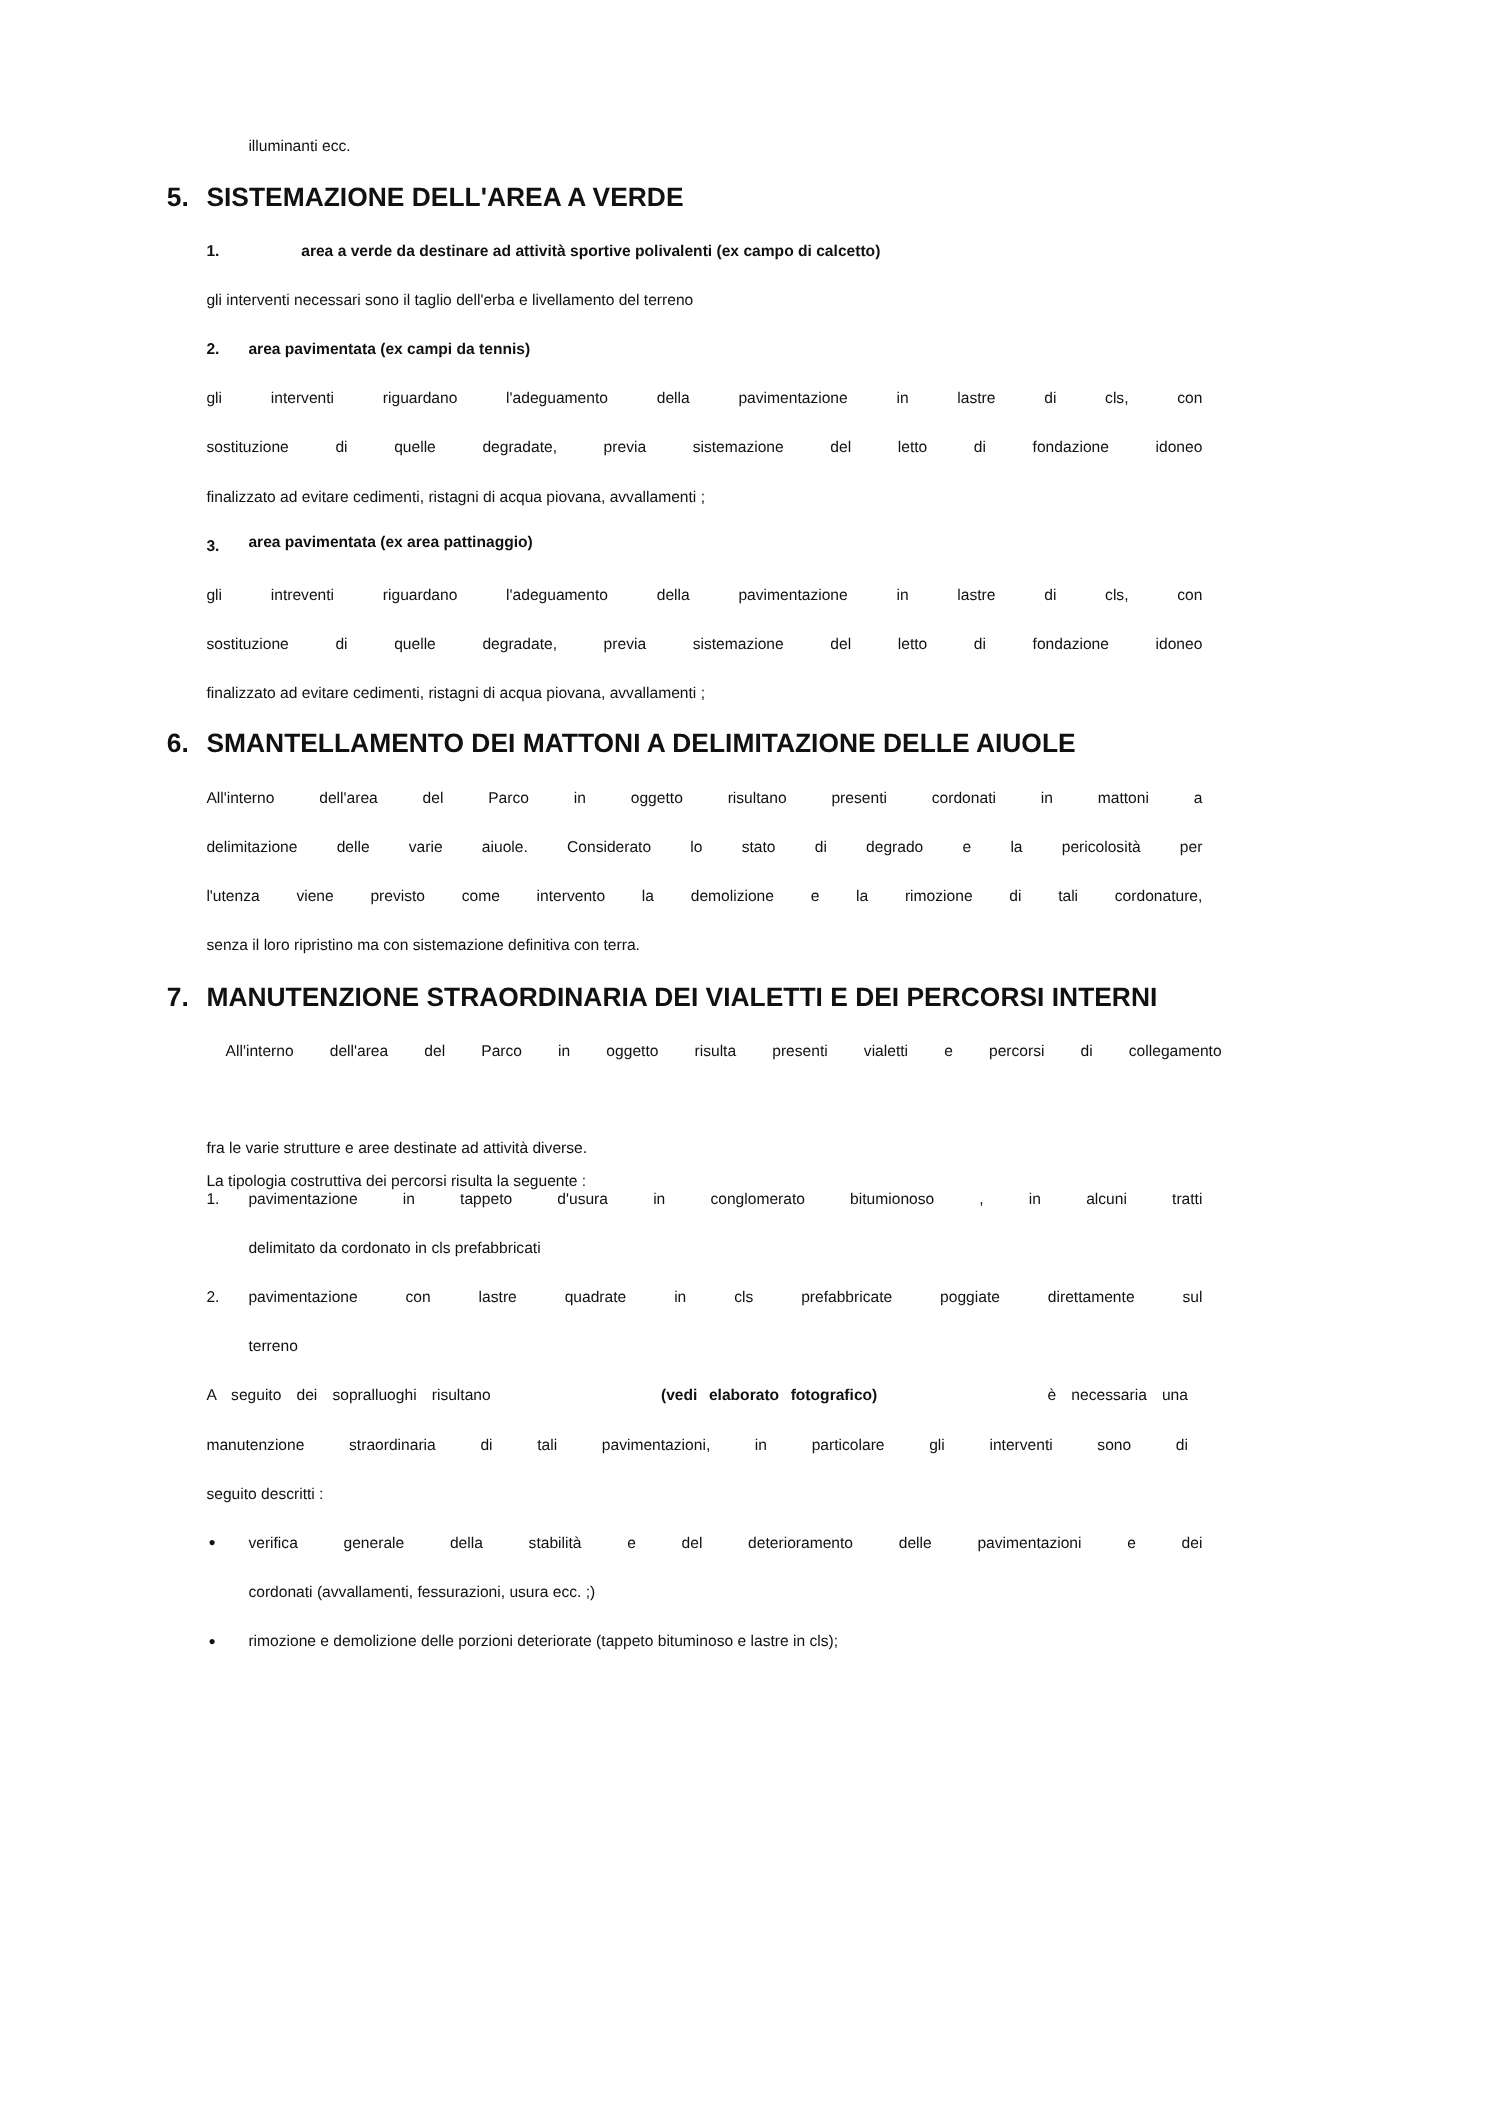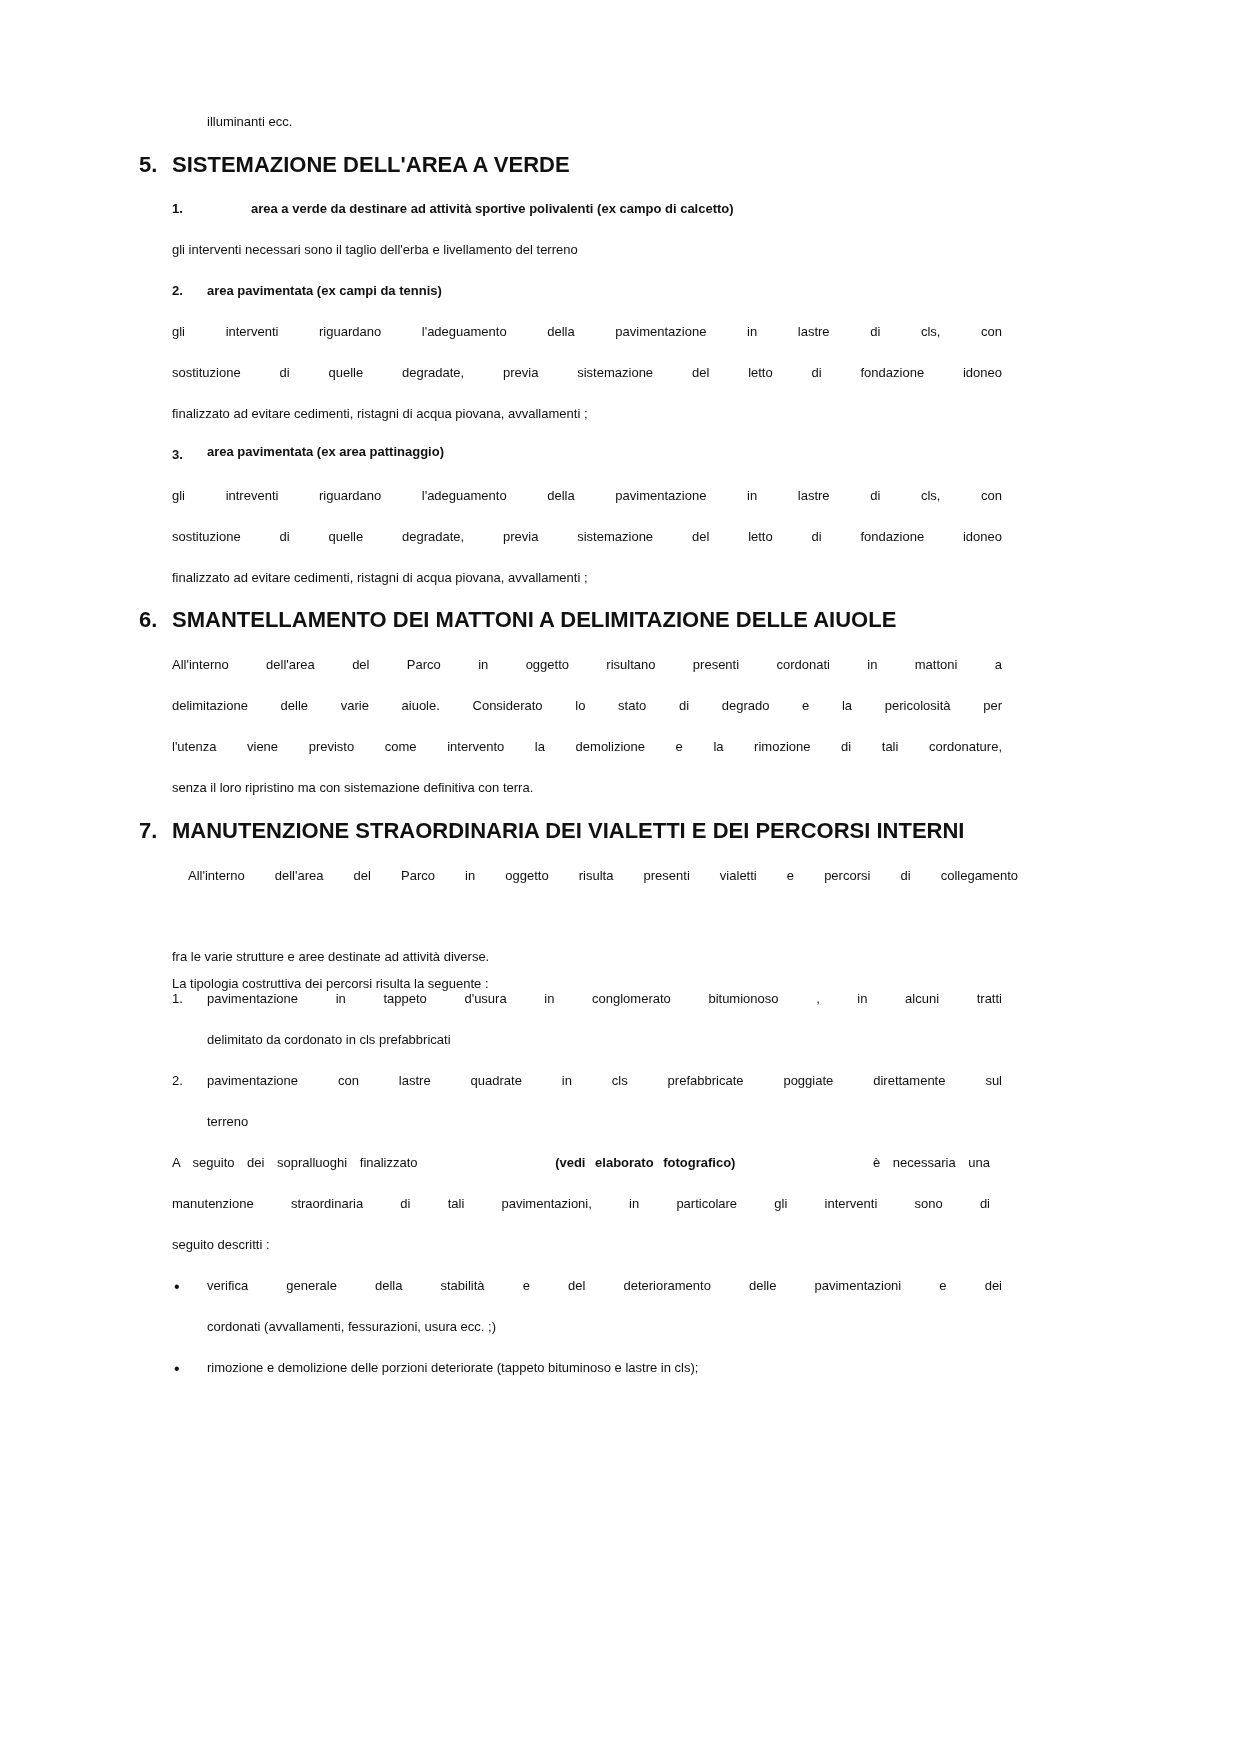--- a/index.html
+++ b/index.html
@@ -58,21 +58,21 @@
 
     <span class="line num" style="left:172px;top:987px;">1.</span>
     <div class="line just" style="left:207px;top:987px;width:795px;">pavimentazione in tappeto d'usura in conglomerato bitumionoso , in alcuni tratti</div>
     <div class="line" style="left:207px;top:1028px;">delimitato da cordonato in cls prefabbricati</div>
 
     <span class="line num" style="left:172px;top:1069px;">2.</span>
     <div class="line just" style="left:207px;top:1069px;width:795px;">pavimentazione con lastre quadrate in cls prefabbricate poggiate direttamente sul</div>
     <div class="line" style="left:207px;top:1110px;">terreno</div>
 
     <div class="line" style="left:172px;top:1151px;width:818px;display:flex;justify-content:space-between;">
-      <span style="word-spacing:9px;">A seguito dei sopralluoghi finalizzato </span>
+      <span style="word-spacing:9px;">A seguito dei sopralluoghi risultano </span>
       <span class="b" style="word-spacing:6px;">(vedi elaborato fotografico)</span>
       <span style="word-spacing:9px;"> è necessaria una</span>
     </div>
     <div class="line just" style="left:172px;top:1192px;width:818px;">manutenzione straordinaria di tali pavimentazioni, in particolare gli interventi sono di</div>
     <div class="line" style="left:172px;top:1233px;">seguito descritti :</div>
 
     <span class="line bullet" style="left:174px;top:1275px;">•</span>
     <div class="line just" style="left:207px;top:1274px;width:795px;">verifica generale della stabilità e del deterioramento delle pavimentazioni e dei</div>
     <div class="line" style="left:207px;top:1315px;">cordonati  (avvallamenti, fessurazioni, usura ecc. ;)</div>
 

